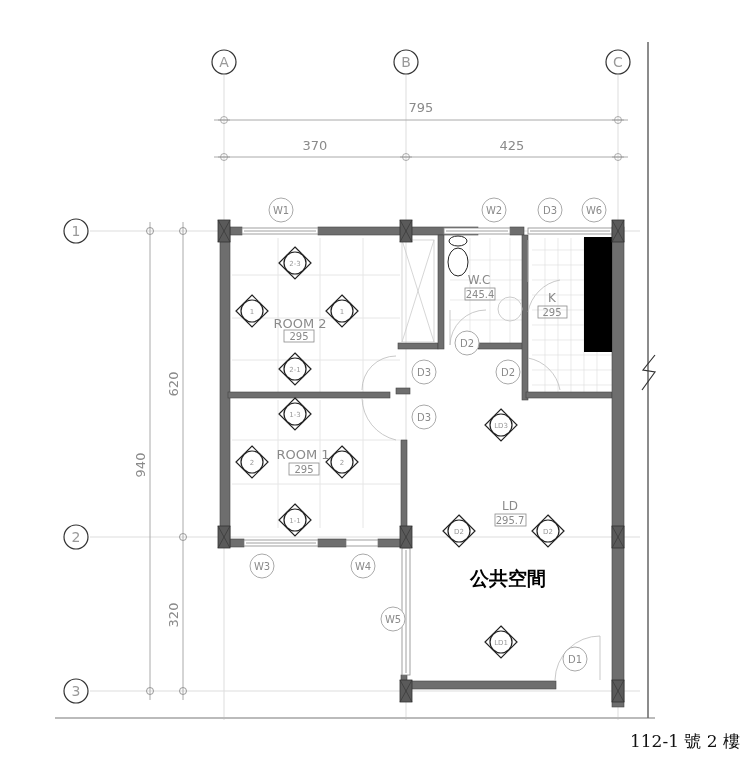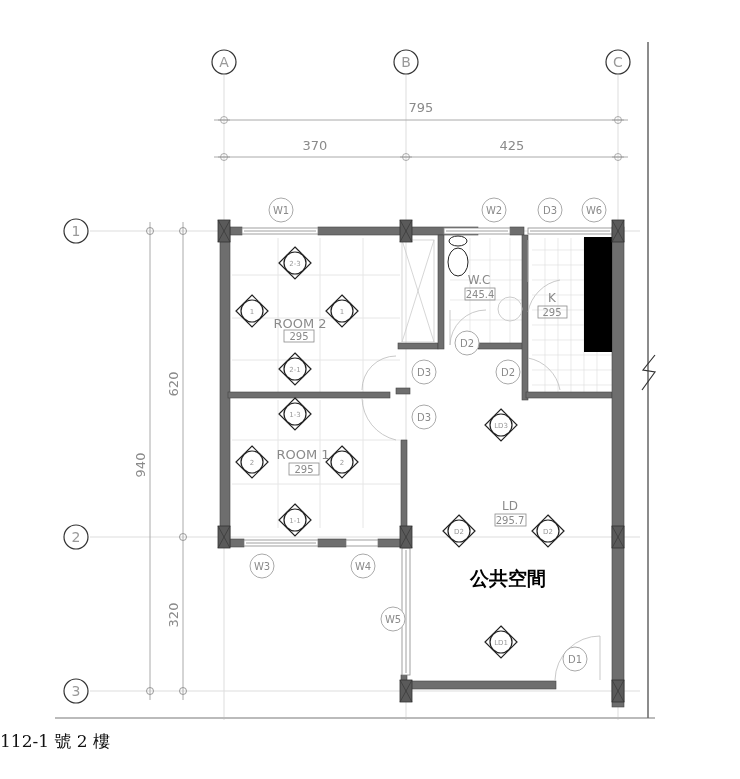--- a/index.html
+++ b/index.html
@@ -1,18 +1,18 @@
 <!DOCTYPE html>
 <html><head>
 <meta charset="utf-8">
 <style>
   html, body { margin:0; padding:0; background:#ffffff; }
   body { width:740px; height:779px; position:relative; overflow:hidden; font-family:"DejaVu Sans", sans-serif; }
   #plan { position:absolute; left:0; top:0; width:740px; height:779px; }
-  .caption { position:absolute; left:0; width:740px; top:730px; text-align:left; font-family:"DejaVu Serif", serif; font-size:17px; color:#111; }
+  .caption { position:absolute; left:0; width:740px; top:730px; text-align:right; font-family:"DejaVu Serif", serif; font-size:17px; color:#111; }
   .big-label { position:absolute; font-family:"DejaVu Sans", sans-serif; font-weight:bold; font-size:19px; color:#000; }
 </style>
 </head>
 <body>
 
 <svg id="plan" viewBox="0 0 740 779" xmlns="http://www.w3.org/2000/svg">
   <defs>
     <g id="col">
       <rect x="-6" y="-11" width="12" height="22" fill="#5a5a5a" stroke="#333" stroke-width="0.8"></rect>
       <line x1="-6" y1="-11" x2="6" y2="11" stroke="#333" stroke-width="0.6"></line>

